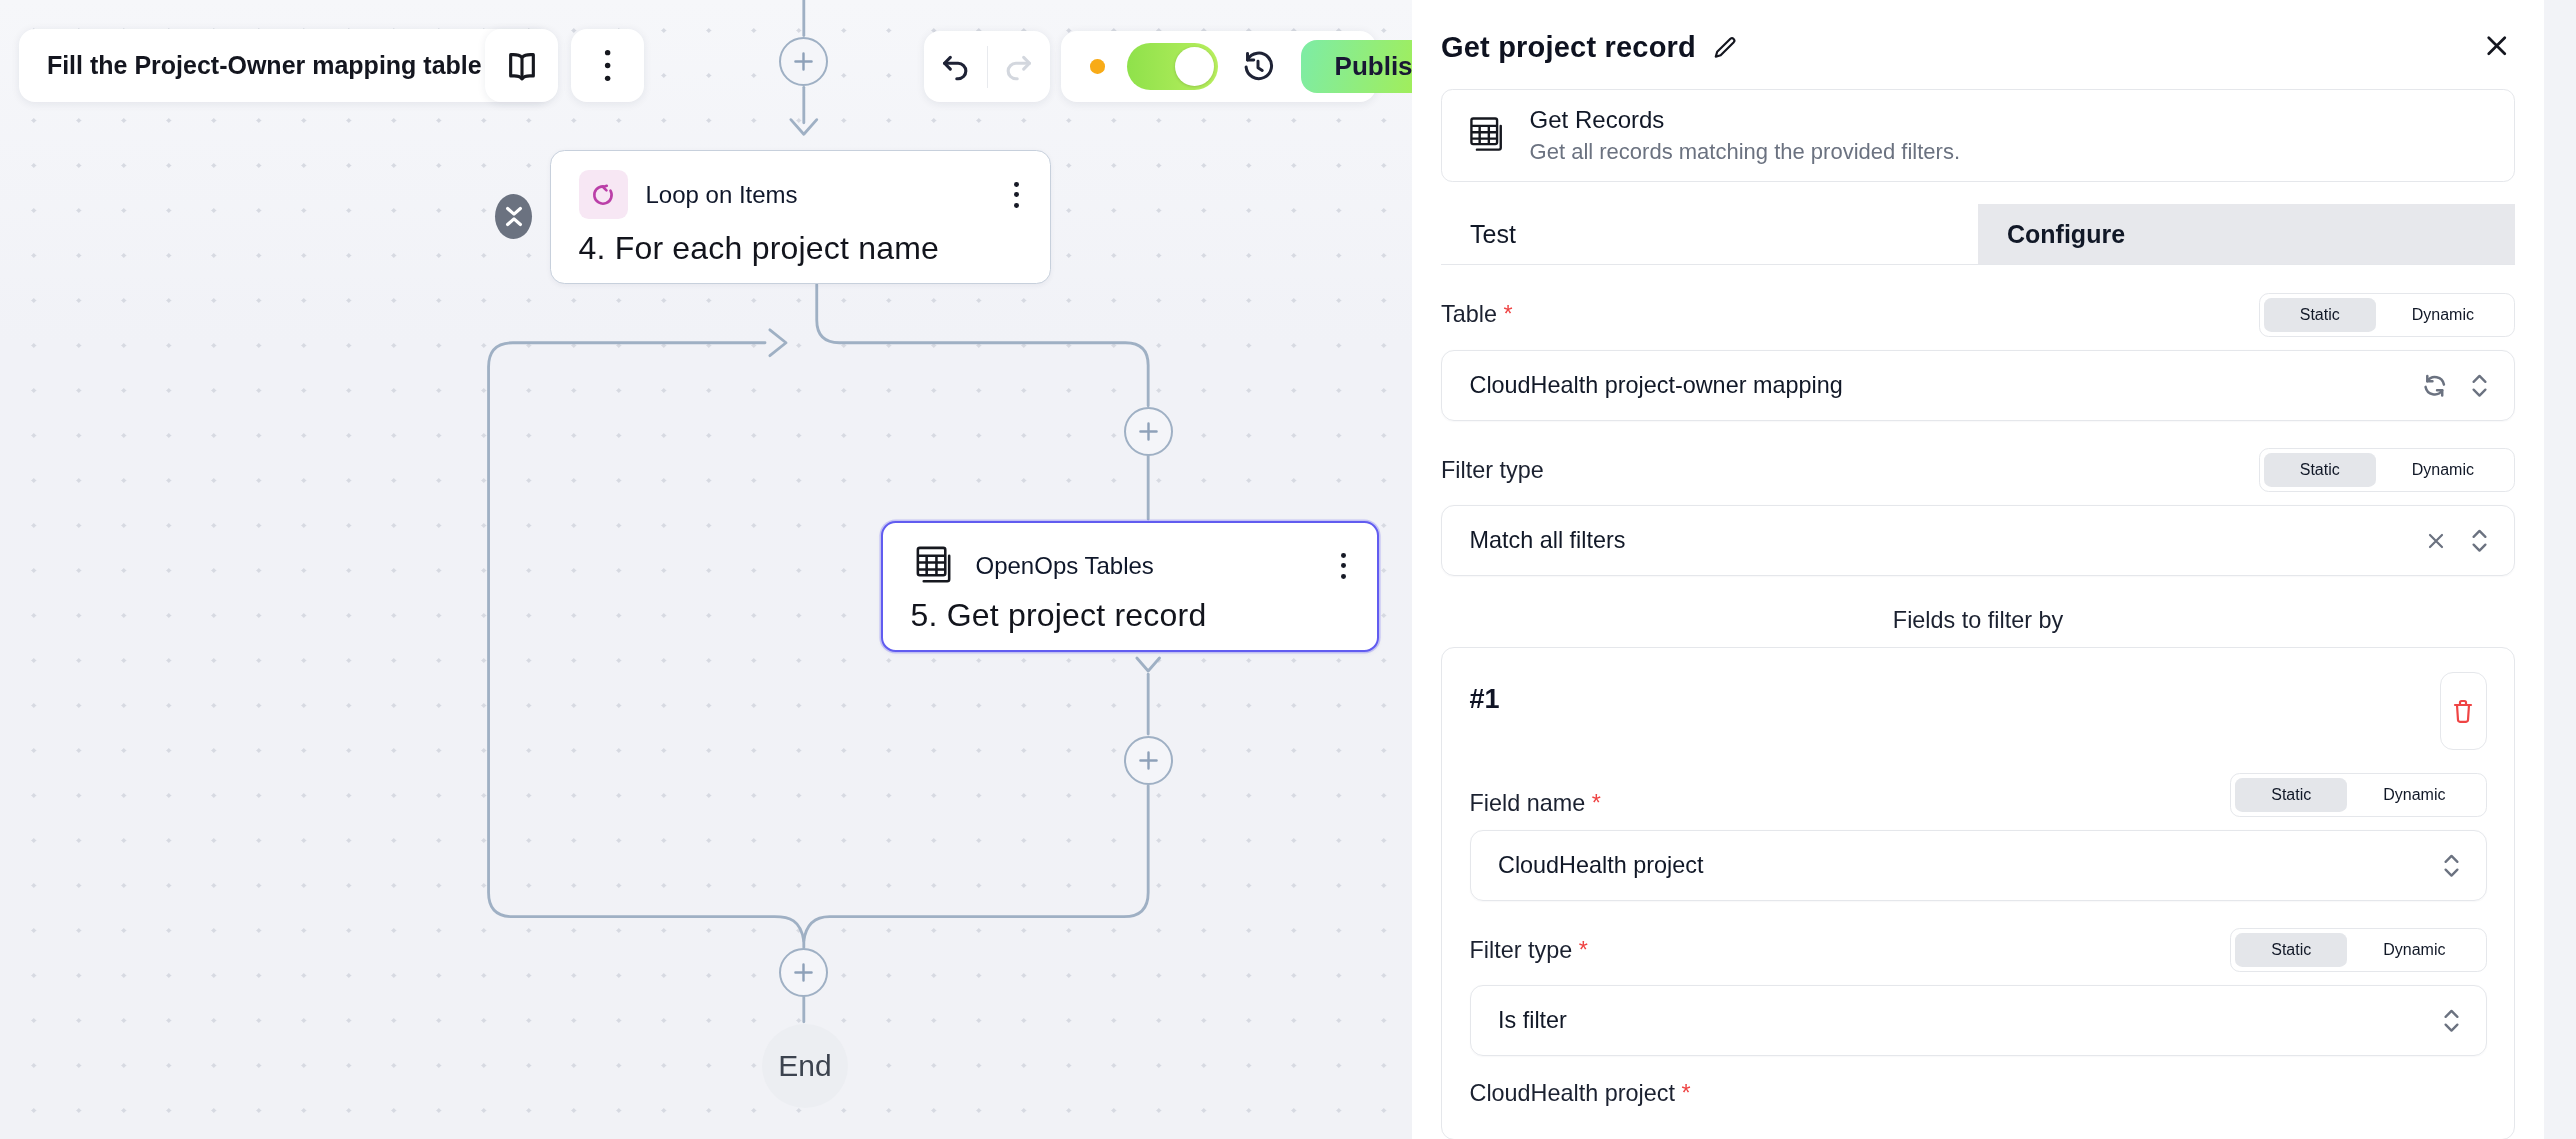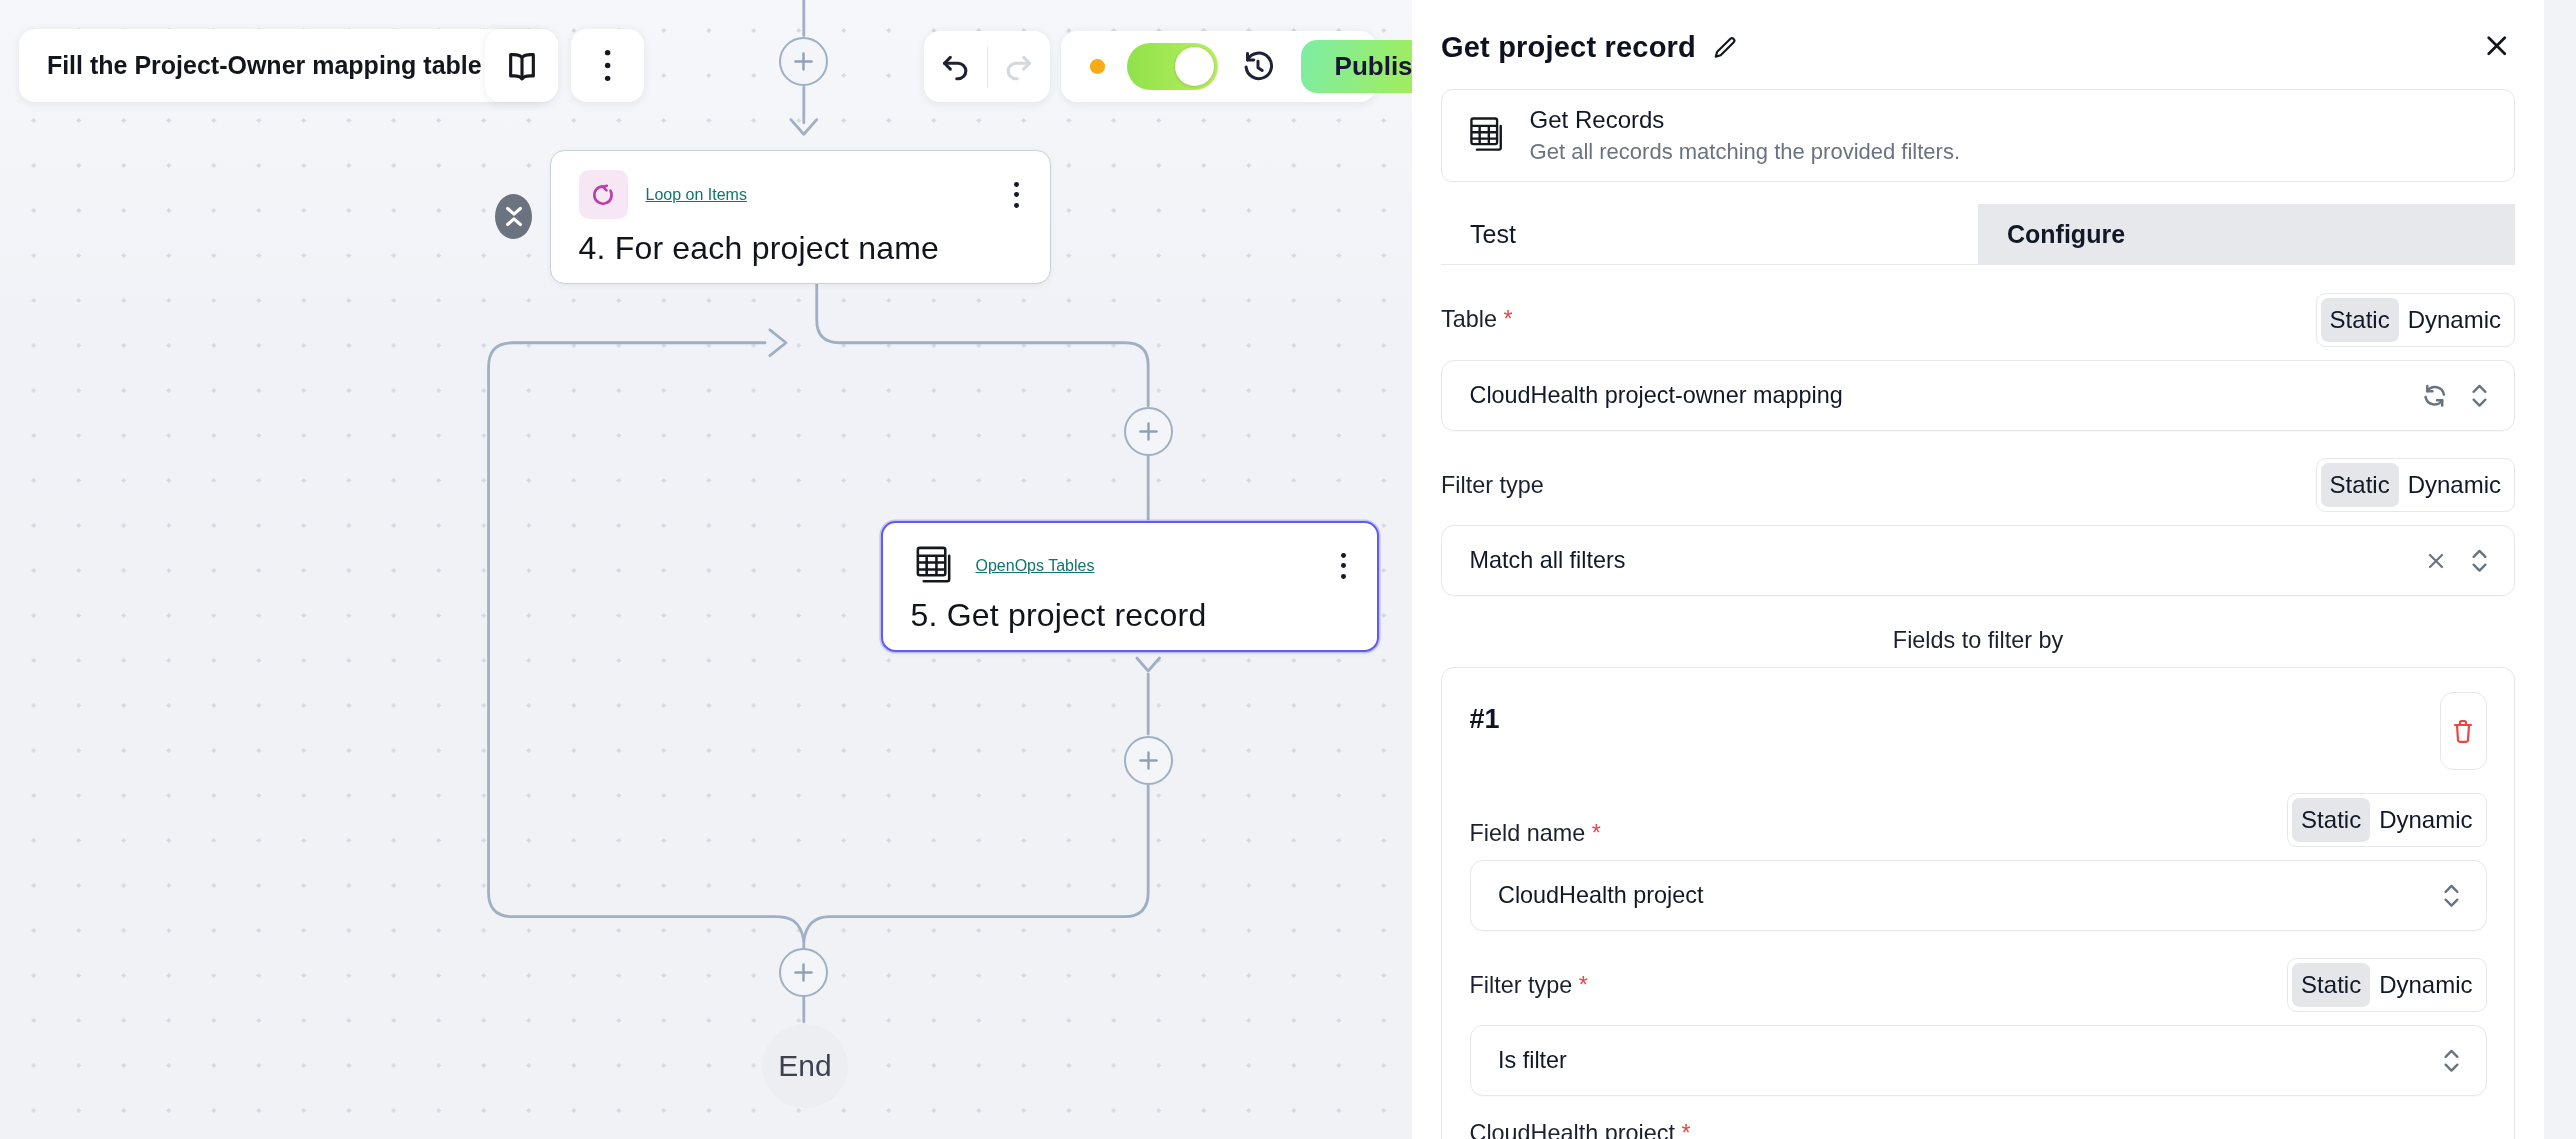--- a/index.html
+++ b/index.html
@@ -16,21 +16,21 @@
   }
   .canvas svg.wires { position:absolute; inset:0; }
 
   .node {
     position:absolute; background:#fff; border:1.6px solid #c7d0dc; border-radius:14.6px;
     box-shadow:0 1.6px 4.9px rgba(30,40,70,.05); padding:19.4px 27.5px 16px 27.5px;
     display:flex; flex-direction:column; justify-content:space-between; cursor:pointer;
   }
   .node.selected { border:2.4px solid #615cf0; box-shadow:0 0 0 1.6px rgba(120,115,245,.35), 0 1.6px 4.9px rgba(30,40,70,.05); }
   .node-top { display:flex; align-items:center; gap:18px; }
-  .piece-label { font-size:16px; color:#0f766e; flex:1 1 auto; white-space:nowrap;text-decoration:underline; }
+  .piece-label { font-size:24px; color:#0f172a; flex:1 1 auto; white-space:nowrap; }
   .node-name { font-size:32px; color:#12141c; font-weight:500; letter-spacing:0.2px; }
   .icon-badge { width:49px; height:49px; border-radius:9.7px; background:#f7e7f4; display:flex; align-items:center; justify-content:center; flex:0 0 auto; }
   .kebab { display:flex; flex-direction:column; gap:5.7px; padding:4.9px 3.2px; cursor:pointer; }
   .kebab i { width:4.9px; height:4.9px; border-radius:50%; background:#171a26; display:block; }
 
   .collapse-btn {
     position:absolute; left:495px; top:194px; width:37px; height:45px; border-radius:50%;
     background:#6b7280; display:flex; flex-direction:column; align-items:center; justify-content:center; gap:1.6px; cursor:pointer;
   }
 
@@ -72,21 +72,21 @@
 
   .tabs { display:flex; margin-top:22.6px; border-bottom:0.8px solid #e5e7eb; }
   .tab { flex:1; height:60px; display:flex; align-items:center; padding:0 29px; font-size:25px; color:#111827; cursor:pointer; }
   .tab.active { background:#e7e8ec; font-weight:600; }
 
   .panel-body { padding:0 29px; flex:1; overflow:hidden; }
   .field-row { display:flex; align-items:center; justify-content:space-between; margin-top:27.5px; }
   .field-label { font-size:23.4px; color:#1b2130; font-weight:500; }
   .req { color:#ef4444; margin-left:6.5px; }
   .seg-toggle { display:flex; align-items:center; border:0.8px solid #e5e7eb; border-radius:9.7px; padding:4px; background:#fff; }
-  .seg { font-size:24px; color:#111827; padding:8px 9px; border-radius:7.3px; cursor:pointer; white-space:nowrap; }
+  .seg { font-size:16px; color:#111827; padding:8px 36px; border-radius:7.3px; cursor:pointer; white-space:nowrap; }
   .seg.active { background:#e4e6ea; }
   .select { margin-top:13px; height:71px; border:0.8px solid #e5e7eb; border-radius:13px; display:flex; align-items:center;
     padding:0 24px 0 27.5px; cursor:pointer; box-shadow:0 0.8px 1.6px rgba(20,30,60,.03); }
   .select .val { font-size:23.4px; color:#111827; flex:1; white-space:nowrap; overflow:hidden; }
   .select .icons { display:flex; align-items:center; gap:21px; }
 
   .filter-card { margin-top:13px; border:0.8px solid #e5e7eb; border-radius:13px; padding:24px 27.5px 32px 27.5px; }
   .filter-card-head { display:flex; align-items:flex-start; justify-content:space-between; }
   .filter-index { font-size:27px; font-weight:700; color:#101425; margin-top:11.3px; }
   .trash-btn { width:47px; height:78px; border:0.8px solid #e5e7eb; border-radius:13px; background:#fff; display:flex; align-items:center; justify-content:center; cursor:pointer; }

